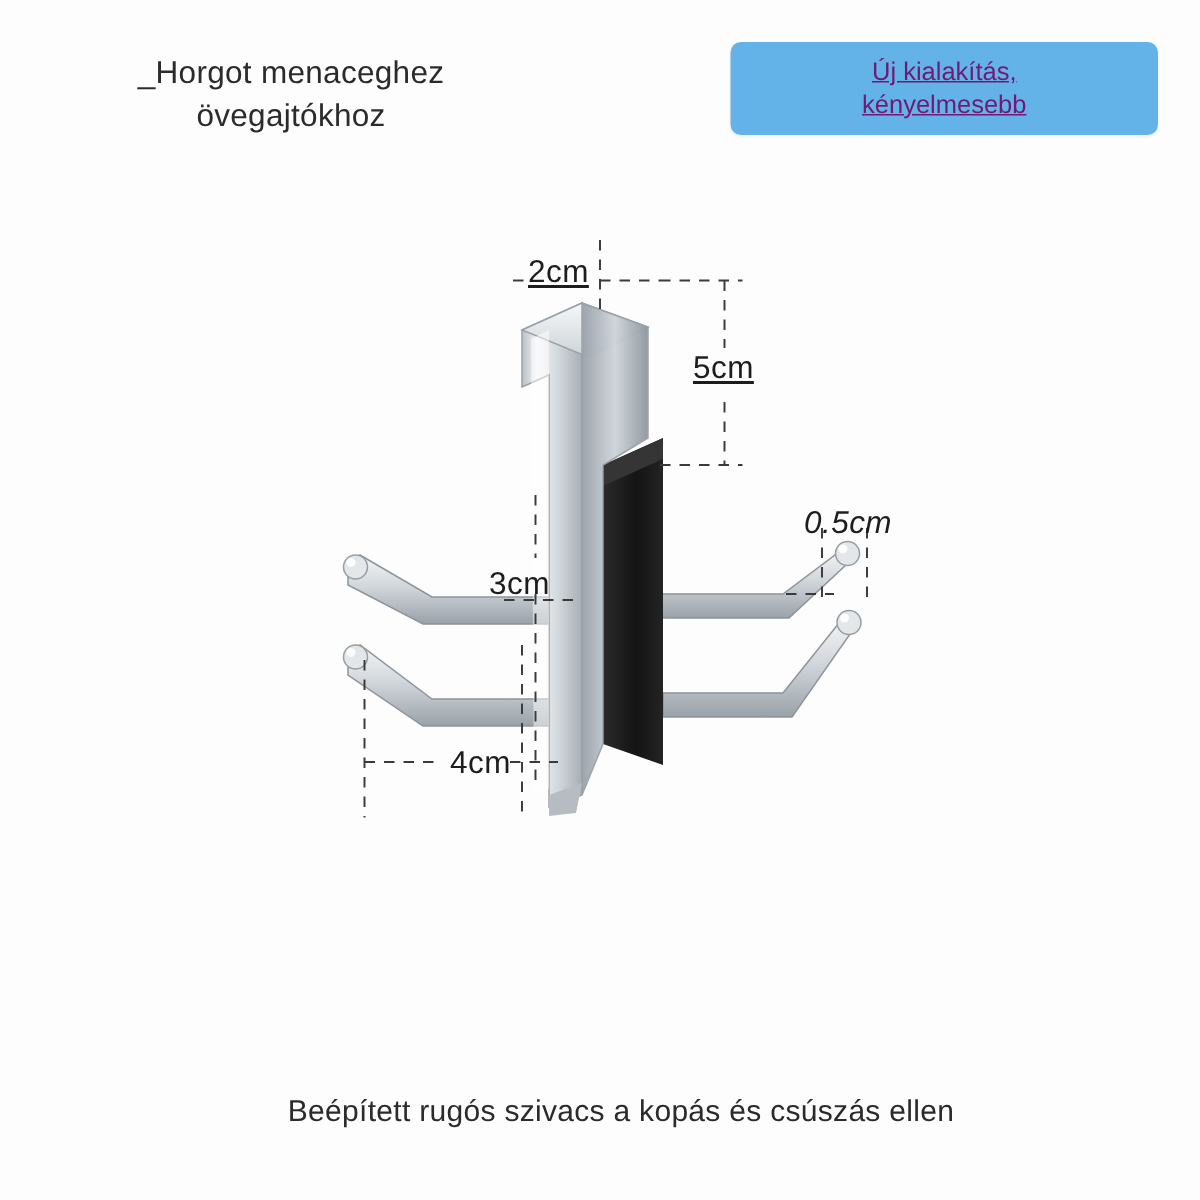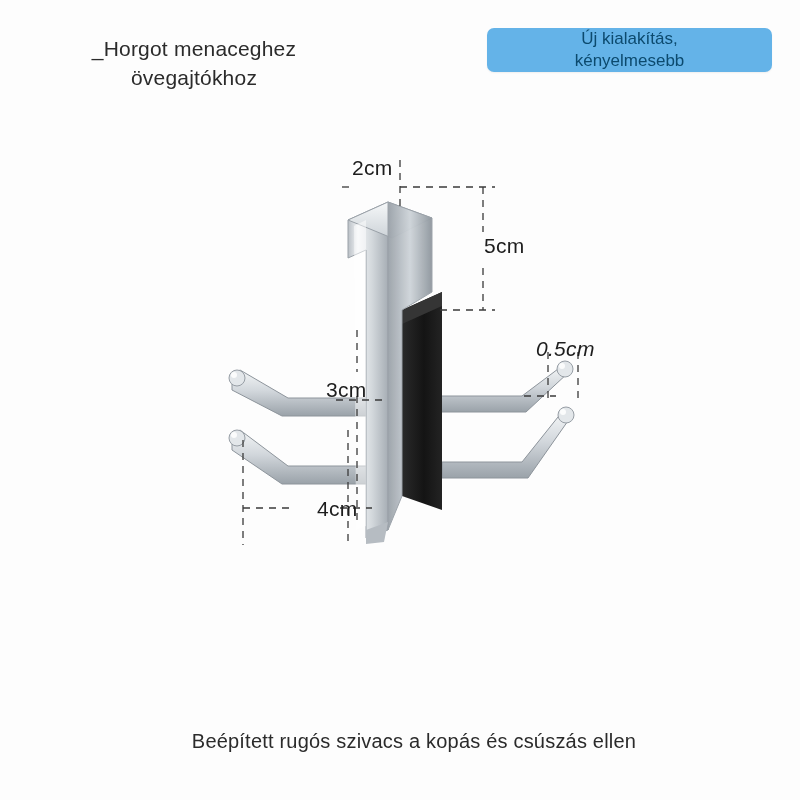--- a/index.html
+++ b/index.html
@@ -30,32 +30,33 @@
     font-size: 21px;
     line-height: 29px;
     letter-spacing: 0.2px;
     white-space: pre-line;
   }
   .badge {
     position: absolute;
     right: 28px;
     top: 28px;
     width: 285px;
-    height: 44px;
+    height: 62px;
     background: #64b3e8;
     border-radius: 7px;
-    color: #0c4a6e;
+    color: #701a75;
     font-size: 17px;
     line-height: 22px;
     display: flex;
     align-items: center;
     justify-content: center;
     text-align: center;
     white-space: pre-line;
     box-shadow: 0 1px 2px rgba(0,0,0,0.06);
+    text-decoration: underline;
   }
 
   
   .footer-text {
     position: absolute;
     left: 0;
     right: 0;
     top: 730px;
     text-align: center;
     color: #2b2b2b;
@@ -75,25 +76,25 @@
   .product-svg { display: block; }
 
   
   .dim {
     position: absolute;
     color: #1d1d1d;
     font-size: 21px;
     letter-spacing: 0.3px;
     white-space: nowrap;
   }
-  .dim-2cm  { left: 352px; top: 156px; }
-  .dim-5cm  { left: 484px; top: 234px; }
+  .dim-2cm  { left: 352px; top: 170px; text-decoration: underline; }
+  .dim-5cm  { left: 462px; top: 234px; text-decoration: underline; }
   .dim-05cm { left: 536px; top: 337px; font-style: italic; }
   .dim-3cm  { left: 326px; top: 378px; }
-  .dim-4cm  { left: 300px; top: 497px; margin-left: 17px; }
+  .dim-4cm  { left: 300px; top: 497px; }
 </style>
 </head>
 <body>
 
 <div id="page">
 
   <div class="title-block">_Horgot menaceghez
 övegajtókhoz</div>
 
   <div class="badge">Új kialakítás,

